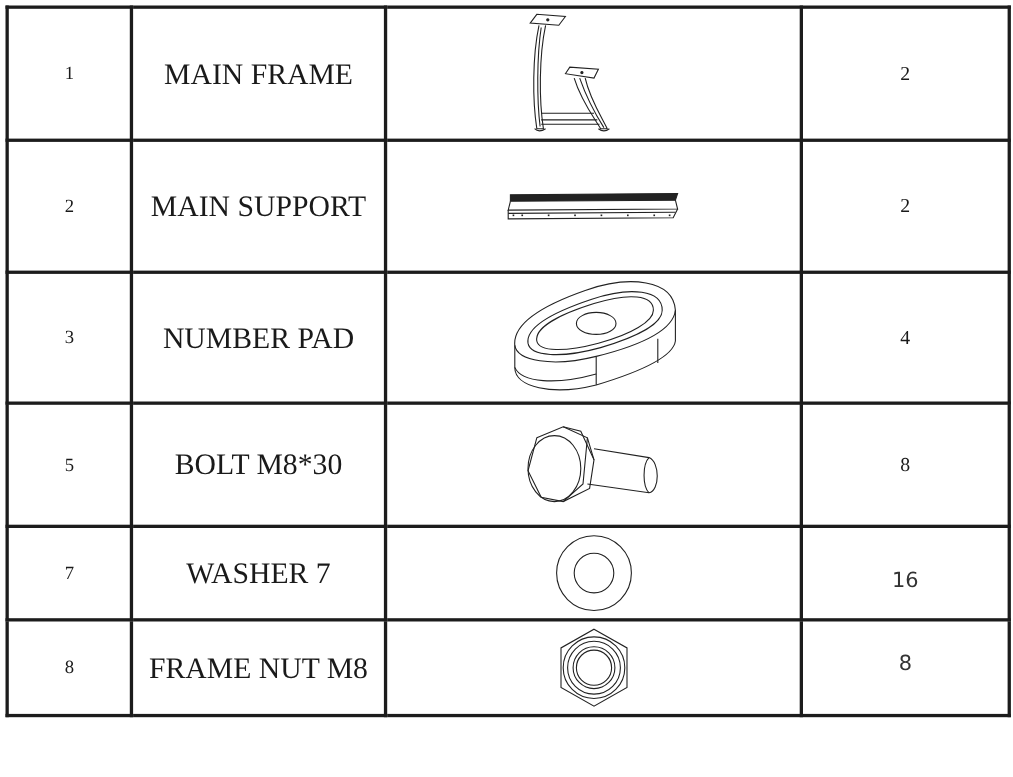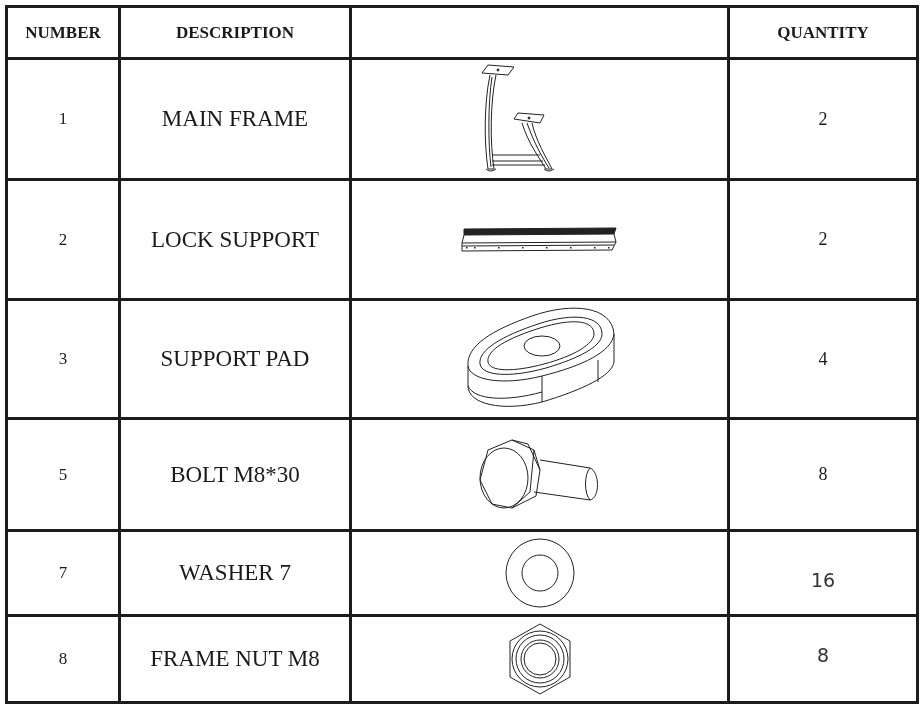--- a/index.html
+++ b/index.html
@@ -1,43 +1,37 @@
 <!DOCTYPE html>
 <html><head>
 <meta charset="utf-8">
 <style>
   html,body{margin:0;padding:0;background:#fff;}
   body{width:921px;height:706px;position:relative;overflow:hidden;font-family:"Liberation Serif",serif;color:#1a1a1a;}
   table{position:absolute;left:5px;top:5px;border-collapse:collapse;table-layout:fixed;}
   td,th{border:3px solid #1c1c1c;text-align:center;vertical-align:middle;padding:0;}
   th{font-weight:bold;font-size:17px;letter-spacing:0;}
   td.num{font-size:17px;}
-  td.desc{font-size:23px;}
+  td.desc{font-size:27px;}
   td.qty{font-size:18px;}
   td.qty.sans{font-family:"DejaVu Sans",sans-serif;font-size:19px;color:#333;}
   td.img svg{display:block;margin:0 auto;}
   .line{stroke:#222;fill:none;stroke-width:1;}
 </style>
 </head>
 <body>
 
 <table>
   <colgroup>
     <col style="width:113px">
       <col style="width:231px">
       <col style="width:378px">
       <col style="width:189px">
   </colgroup>
   <tbody>
-      <tr style="height:52px">
-    <th>NUMBER</th>
-    <th>DESCRIPTION</th>
-    <th></th>
-    <th>QUANTITY</th>
-  </tr>
 
   <tr style="height:121px">
     <td class="num">1</td>
     <td class="desc">MAIN FRAME</td>
     <td class="img">
       <svg width="120" height="112" viewBox="0 0 120 112">
         <g class="line">
           <path d="M2 10 L8 2 L34 4 L28 12 Z"></path>
           <path d="M10 12 C4 40 4 80 8 106 L14 106 C10 80 10 40 16 12"></path>
           <path d="M12 14 C8 40 8 80 11 104"></path>
@@ -50,21 +44,21 @@
           <circle cx="18" cy="7" r="1" fill="#222"></circle>
           <circle cx="49" cy="55" r="1" fill="#222"></circle>
         </g>
       </svg>
     </td>
     <td class="qty">2</td>
   </tr>
 
   <tr style="height:120px">
     <td class="num">2</td>
-    <td class="desc">LOCK SUPPORT</td>
+    <td class="desc">MAIN SUPPORT</td>
     <td class="img">
       <svg width="160" height="30" viewBox="0 0 160 30">
         <g class="line">
           <path d="M4 4 L156 3 L154 9 L4 10 Z" fill="#222"></path>
           <path d="M4 10 L2 18 L156 17 L154 9"></path>
           <path d="M2 18 L2 26 L152 25 L156 17"></path>
           <path d="M2 21 L154 20"></path>
         </g>
         <g fill="#222">
           <rect x="6" y="22" width="1.5" height="1.5"></rect>
@@ -76,21 +70,21 @@
           <rect x="134" y="22" width="1.5" height="1.5"></rect>
               <rect x="148" y="22" width="1.5" height="1.5"></rect>
         </g>
       </svg>
     </td>
     <td class="qty">2</td>
   </tr>
 
   <tr style="height:119px">
     <td class="num">3</td>
-    <td class="desc">SUPPORT PAD</td>
+    <td class="desc">NUMBER PAD</td>
     <td class="img">
       <svg width="156" height="106" viewBox="0 0 156 106">
         <g class="line">
           <path d="M6 60 C4 40 30 24 70 10 C110 -4 150 0 152 28 L152 56 C150 70 120 84 80 96 C40 106 6 98 6 80 Z"></path>
           <path d="M6 60 C8 74 40 80 80 70 C120 60 150 46 152 28"></path>
           <path d="M18 58 C16 44 40 30 76 18 C112 6 140 10 140 28 C140 40 118 52 84 62 C48 72 20 70 18 58 Z"></path>
           <path d="M26 56 C24 44 46 32 78 22 C110 12 132 14 132 28 C132 38 112 50 82 58 C52 66 28 66 26 56 Z"></path>
           <ellipse cx="80" cy="40" rx="18" ry="10"></ellipse>
           <path d="M80 70 L80 96 M136 54 L136 76"></path>
           <path d="M6 80 C12 94 44 96 80 86"></path>

